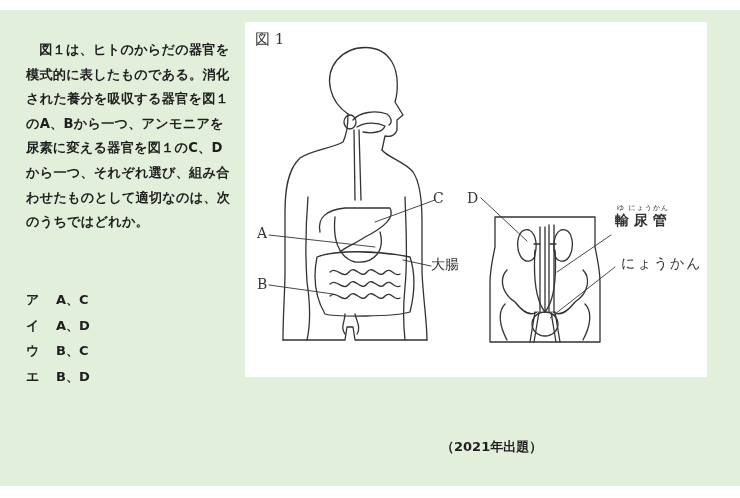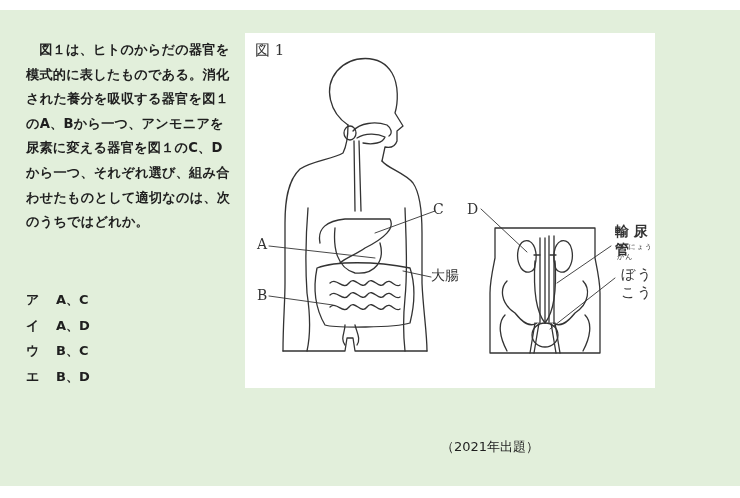--- a/index.html
+++ b/index.html
@@ -5,26 +5,26 @@
     html, body { margin: 0; padding: 0; background: #ffffff; }
     body { width: 740px; height: 498px; position: relative; overflow: hidden;
            font-family: "DejaVu Sans", "Liberation Sans", sans-serif; }
     .panel { position: absolute; left: 0; top: 10px; width: 740px; height: 476px; background: #e2efdb; }
     .question { position: absolute; left: 26px; top: 38px; width: 205px;
                 font-size: 13.2px; font-weight: bold; line-height: 24.6px; color: #1f1f1f; letter-spacing: 0.2px; }
     .question p { margin: 0; text-indent: 1em; }
     .choices { position: absolute; left: 26px; top: 287px; font-size: 13px; font-weight: bold; color: #1f1f1f; }
     .choice { height: 25.5px; line-height: 25.5px; display: flex; }
     .choice .mark { width: 30px; display: inline-block; }
-    .figure { position: absolute; left: 245px; top: 33px; width: 410px; height: 355px; background: #ffffff; }
+    .figure { position: absolute; left: 245px; top: 22px; width: 462px; height: 355px; background: #ffffff; }
     .figure svg { position: absolute; left: 0; top: 0; }
     .fig-label { position: absolute; left: 10px; top: 8px; font-family: "DejaVu Serif", "Liberation Serif", serif; font-size: 15px; color: #333; }
     .lbl { position: absolute; font-family: "DejaVu Serif", "Liberation Serif", serif; font-size: 14px; color: #333; }
     .ruby { position: absolute; font-family: "DejaVu Serif", serif; font-size: 7px; color: #333; letter-spacing: 1px; }
-    .year { position: absolute; left: 441px; top: 438px; font-size: 13px; font-weight: normal; color: #1f1f1f; }
+    .year { position: absolute; left: 441px; top: 438px; font-size: 13px; font-weight: bold; color: #1f1f1f; }
   </style>
 </head>
 <body>
 
 <div class="panel"></div>
 
 <div class="question">
   <p>図１は、ヒトのからだの器官を模式的に表したものである。消化された養分を吸収する器官を図１のA、Bから一つ、アンモニアを尿素に変える器官を図１のC、Dから一つ、それぞれ選び、組み合わせたものとして適切なのは、次のうちではどれか。</p>
 </div>
 
@@ -116,18 +116,18 @@
       <line x1="370" y1="245" x2="305" y2="296"></line>
     </g>
   </svg>
 
   <span class="fig-label">図 1</span>
   <span class="lbl" style="left:188px;top:168px;">C</span>
   <span class="lbl" style="left:222px;top:168px;">D</span>
   <span class="lbl" style="left:12px;top:203px;">A</span>
   <span class="lbl" style="left:12px;top:254px;">B</span>
   <span class="lbl" style="left:186px;top:234px;font-family:Liberation Mono, monospace;">大腸</span>
-  <span class="ruby" style="left:372px;top:181px;margin-top:28px;">ゆ にょうかん</span>
+  <span class="ruby" style="left:372px;top:181px;">ゆ にょうかん</span>
   <span class="lbl" style="left:370px;top:190px;font-weight:bold;">輸 尿 管</span>
-  <span class="lbl" style="left:376px;top:233px;letter-spacing:2px;">ぼうこう</span>
+  <span class="lbl" style="left:376px;top:233px;letter-spacing:2px;">にょうかん</span>
 </div>
 
 <span class="year">（2021年出題）</span>
 
 </body></html>

